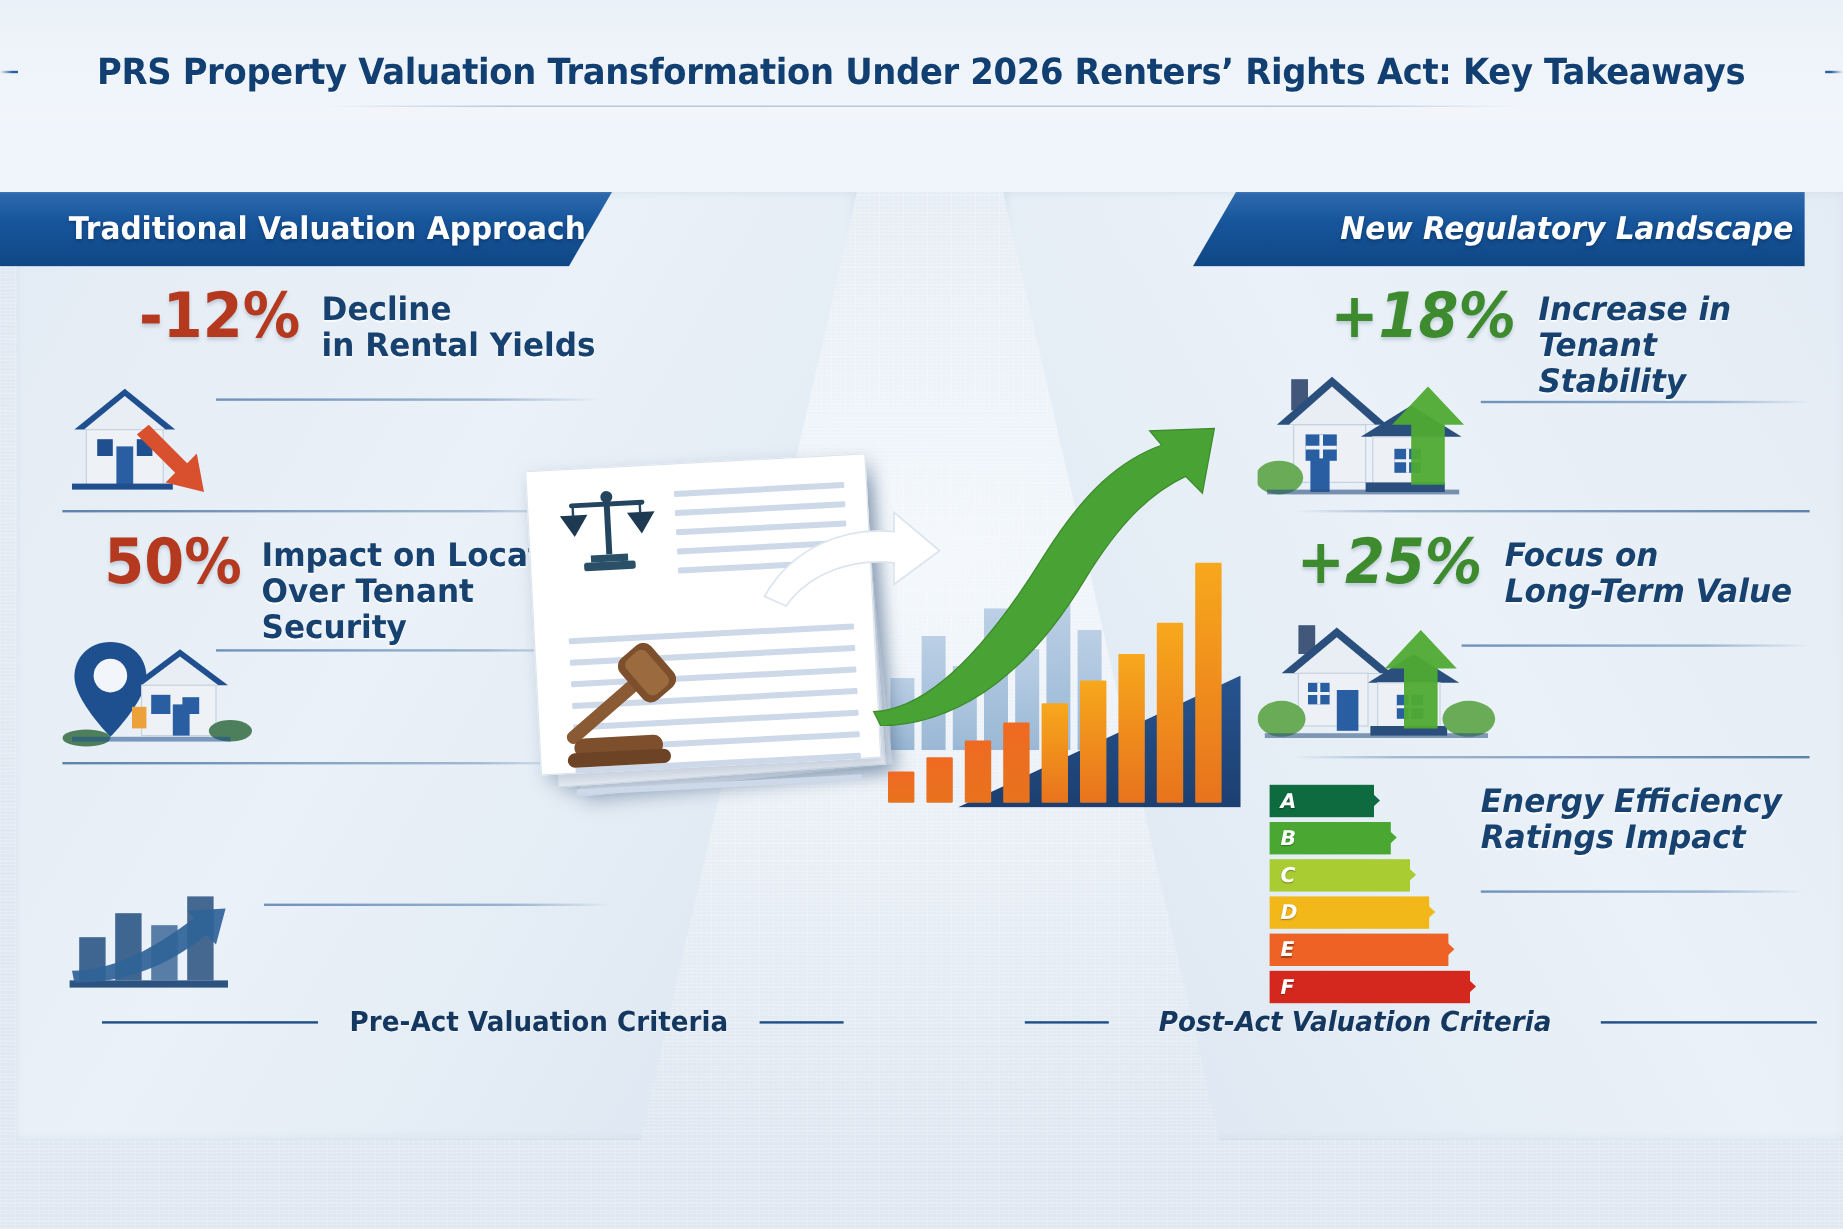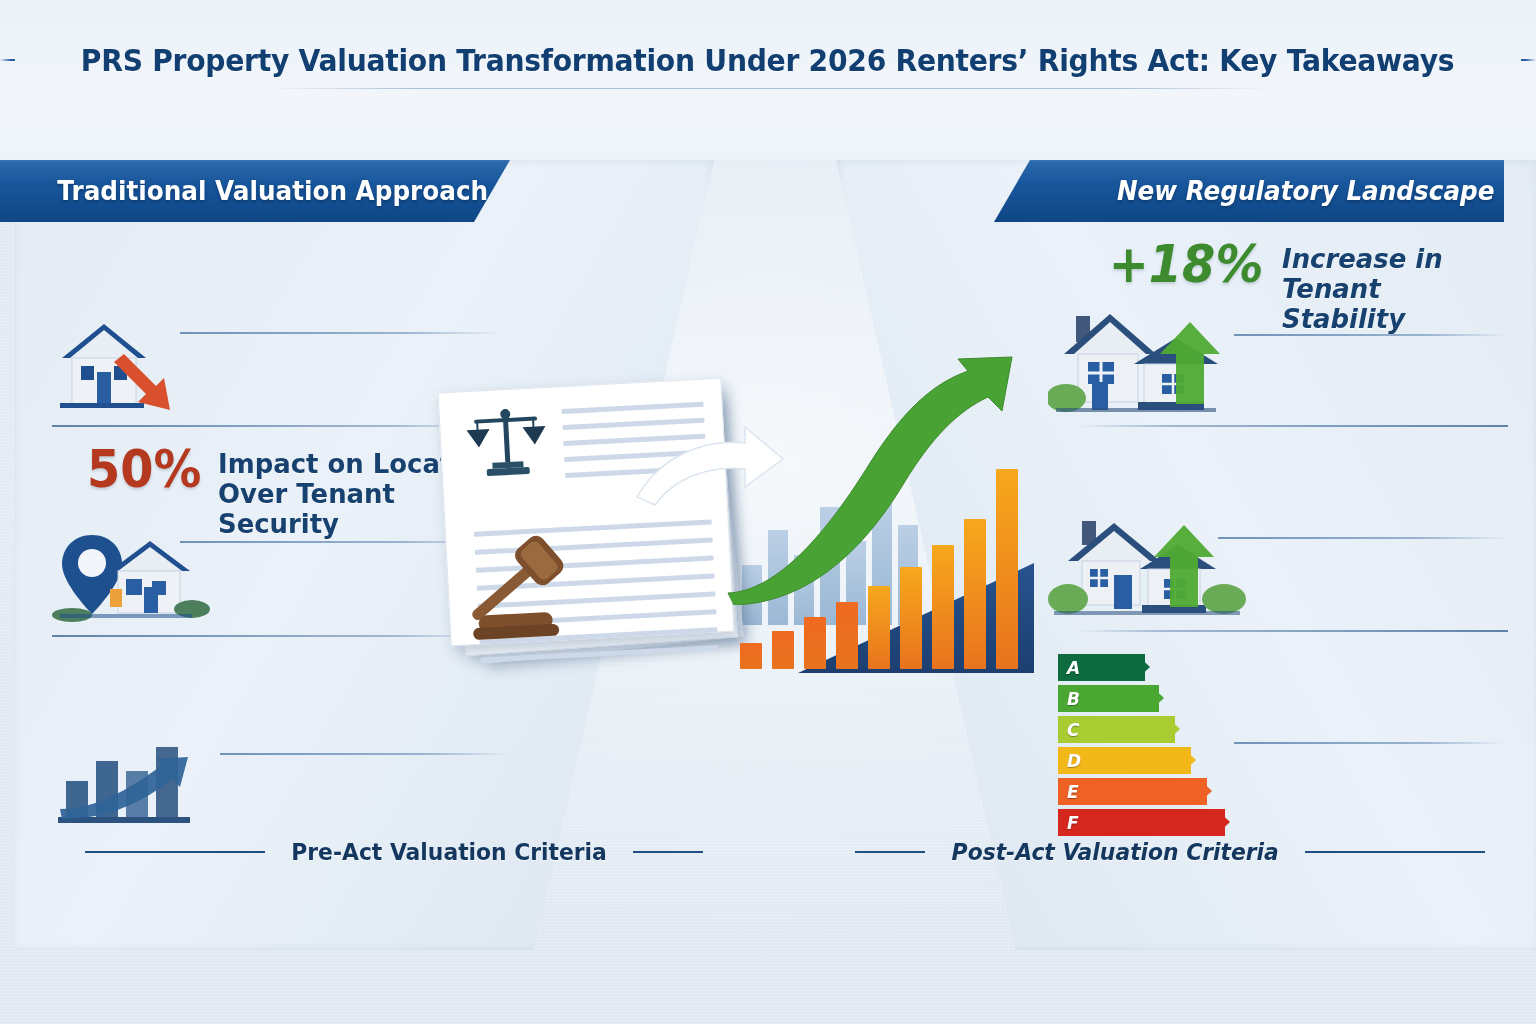--- a/index.html
+++ b/index.html
@@ -95,21 +95,21 @@
   .sep{position:absolute;height:2px;width:430px;
     background:linear-gradient(90deg,#5d82ab 0%,rgba(93,130,171,.5) 80%,rgba(93,130,171,0) 100%);}
   .sep.r{background:linear-gradient(270deg,#5d82ab 0%,rgba(93,130,171,.5) 80%,rgba(93,130,171,0) 100%);}
 
   .icon-slot{position:absolute;left:0;}
   .stats.right .icon-slot{left:10px;}
 
   
   .footer-band{position:absolute;bottom:74px;height:48px;display:flex;align-items:center;gap:18px;}
   .footer-band.left{left:30px;width:700px;justify-content:center;}
-  .footer-band.right{right:36px;width:660px;justify-content:center;}
+  .footer-band.right{right:22px;width:660px;justify-content:space-between;}
   .f-rule{height:2px;background:#1e4f85;}
   .f-rule.long{width:180px;}
   .f-rule.short{width:70px;}
   .footer-text{font-family:"DejaVu Sans", sans-serif;font-weight:bold;font-size:23px;color:#14375f;
     white-space:nowrap;text-shadow:0 1px 0 rgba(255,255,255,.7);transform:scaleX(.95);}
 
   
   .center{position:absolute;left:430px;top:355px;width:640px;height:330px;}
   .paper{position:absolute;background:#ffffff;border:1px solid #dde5ee;
     box-shadow:4px 6px 14px rgba(90,115,145,.35);}
@@ -161,20 +161,27 @@
     <div class="panel-bg"></div>
 
     <div class="banner banner-left">
       <div class="bshadow"></div>
       <span class="banner-text">Traditional Valuation Approach</span>
     </div>
 
     <div class="stats left">
 
       <div class="stat" style="height:205px">
+        <div class="stat-head" style="padding-left:58px">
+          <span class="stat-num neg">-12%</span>
+          <span class="stat-label">
+            <span>Decline</span><br>
+            <span>in Rental Yields</span>
+          </span>
+        </div>
         <div class="stat-rule" style="left:128px;top:92px;width:320px"></div>
 
         <div class="icon-slot" style="top:70px;width:150px;height:110px">
           <svg width="150" height="110" viewBox="0 0 150 110">
             <polygon points="10,48 52,14 94,48" fill="#1f4f8f"></polygon>
             <polygon points="18,48 52,20 86,48" fill="#e9eef5"></polygon>
             <rect x="20" y="48" width="64" height="46" fill="#eef2f7" stroke="#c6d2e0"></rect>
             <rect x="29" y="56" width="13" height="14" fill="#1f4f8f"></rect>
             <rect x="62" y="56" width="13" height="14" fill="#1f4f8f"></rect>
             <rect x="45" y="62" width="14" height="32" fill="#2a5ea3"></rect>
@@ -272,20 +279,27 @@
             <rect x="90" y="100" width="66" height="8" fill="#2a4f7d"></rect>
             <path d="M128 102 L128 52 L112 52 L142 20 L172 52 L156 52 L156 102 Z" fill="#4faa33" opacity=".95"></path>
             <ellipse cx="18" cy="96" rx="20" ry="14" fill="#6aab57"></ellipse>
             <rect x="8" y="106" width="160" height="4" fill="#2a4f7d" opacity=".6"></rect>
           </svg>
         </div>
         <div class="sep r" style="top:185px;right:0"></div>
       </div>
 
       <div class="stat" style="height:205px">
+        <div class="stat-head" style="padding-left:36px">
+          <span class="stat-num pos">+25%</span>
+          <span class="stat-label">
+            <span>Focus on</span><br>
+            <span>Long-Term Value</span>
+          </span>
+        </div>
         <div class="stat-rule" style="left:180px;top:92px;width:290px"></div>
         <div class="icon-slot" style="top:68px;width:200px;height:110px">
           <svg width="200" height="110" viewBox="0 0 200 110">
             <rect x="34" y="8" width="14" height="24" fill="#42587a"></rect>
             <polygon points="20,48 66,10 112,48" fill="#2a4f7d"></polygon>
             <polygon points="30,48 66,18 102,48" fill="#e9eef5"></polygon>
             <rect x="34" y="48" width="58" height="44" fill="#edf1f6" stroke="#c6d2e0"></rect>
             <rect x="42" y="56" width="18" height="18" fill="#2a5ea3"></rect>
             <line x1="51" y1="56" x2="51" y2="74" stroke="#eef3f9" stroke-width="2.5"></line>
             <line x1="42" y1="65" x2="60" y2="65" stroke="#eef3f9" stroke-width="2.5"></line>
@@ -299,20 +313,26 @@
             <path d="M122 94 L122 44 L106 44 L136 12 L166 44 L150 44 L150 94 Z" fill="#4faa33" opacity=".95"></path>
             <ellipse cx="20" cy="86" rx="20" ry="15" fill="#6aab57"></ellipse>
             <ellipse cx="176" cy="86" rx="22" ry="15" fill="#6aab57"></ellipse>
             <rect x="6" y="98" width="186" height="4" fill="#2a4f7d" opacity=".55"></rect>
           </svg>
         </div>
         <div class="sep r" style="top:185px;right:0"></div>
       </div>
 
       <div class="stat" style="height:200px">
+        <div class="stat-head" style="padding-left:196px">
+          <span class="stat-label">
+            <span>Energy Efficiency</span><br>
+            <span>Ratings Impact</span>
+          </span>
+        </div>
         <div class="stat-rule" style="left:196px;top:92px;width:270px"></div>
         <div class="energy" style="left:20px;top:4px">
             <div class="erow">
               <div class="ebar" style="width: 78px; background: linear-gradient(rgb(13, 107, 63), rgb(13, 107, 63));">A</div>
               <span style="position: absolute; left: 78px; top: 0px; width: 0px; height: 0px; border-top: 13.5px solid transparent; border-bottom: 13.5px solid transparent; border-left: 14px solid rgb(13, 107, 63);"></span>
             </div>
             <div class="erow">
               <div class="ebar" style="width: 92px; background: linear-gradient(rgb(74, 168, 50), rgb(74, 168, 50));">B</div>
               <span style="position: absolute; left: 92px; top: 0px; width: 0px; height: 0px; border-top: 13.5px solid transparent; border-bottom: 13.5px solid transparent; border-left: 14px solid rgb(74, 168, 50);"></span>
             </div>

